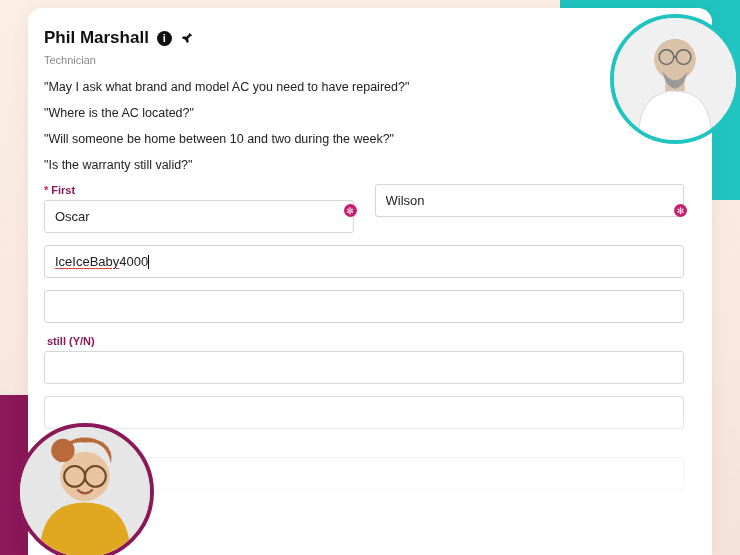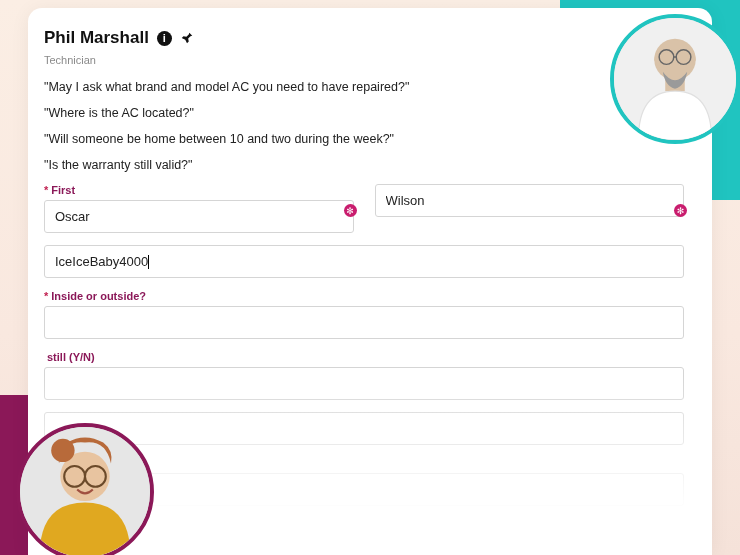--- a/index.html
+++ b/index.html
@@ -76,21 +76,21 @@
   .badge-dot {
     position: absolute;
     top: 20px; right: -3px;
     width: 13px; height: 13px;
     border-radius: 50%;
     background: #c91d6e;
     display: flex; align-items: center; justify-content: center;
     color: #fff; font-size: 9px;
   }
   .field-full { margin-bottom: 12px; position: relative; }
-  .typed { text-decoration-color: #d44; text-decoration-thickness: 1px; text-underline-offset: 2px; }
+  .typed { text-decoration: underline; text-decoration-color: #d44; text-decoration-thickness: 1px; text-underline-offset: 2px; }
   .caret { display: inline-block; width: 1px; height: 14px; background: #000; vertical-align: middle; margin-left: 0px; }
   .avatar-top {
     position: absolute;
     top: 14px; right: 0px;
     width: 130px; height: 130px;
     border-radius: 50%;
     border: 4px solid #20c4c0;
     background: #e8e8e8;
     z-index: 5;
     overflow: hidden;
@@ -151,21 +151,20 @@
 
     <div class="field-full">
       <div class="input" style="display:flex;align-items:center;">
         <span class="typed">IceIceBaby</span>
           <span> 4000</span>
           <span class="caret"></span>
       </div>
     </div>
 
     <div class="field-full">
-      <label class="label"><span class="star">*</span><span>Inside or outside?</span></label>
       <input class="input" type="text" value="" style="">
     </div>
 
     <div class="field-full">
       <label class="label"><span class="star"></span><span>still (Y/N)</span></label>
       <input class="input" type="text" value="" style="">
     </div>
 
     <div class="field-full">
       <input class="input" type="text" style="">

